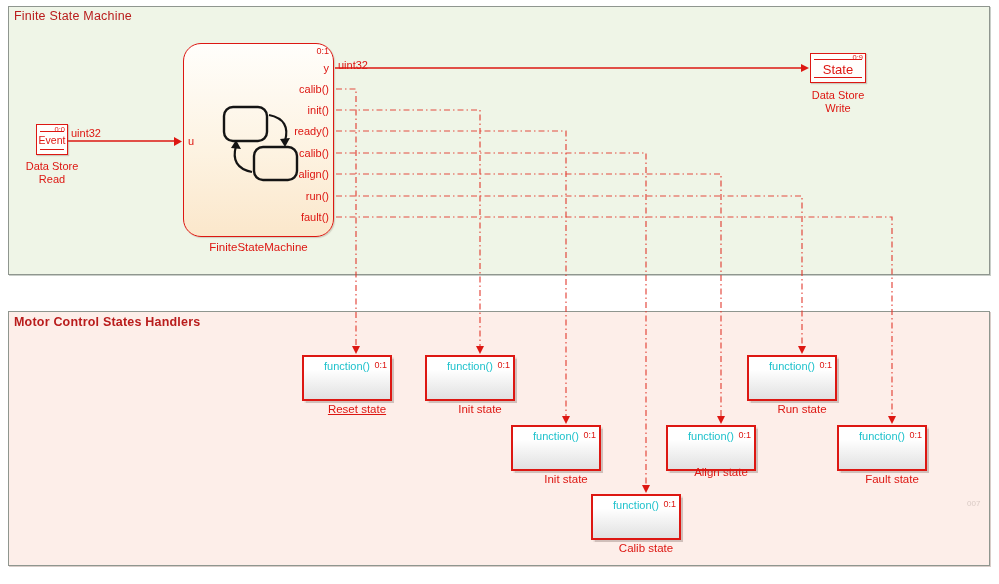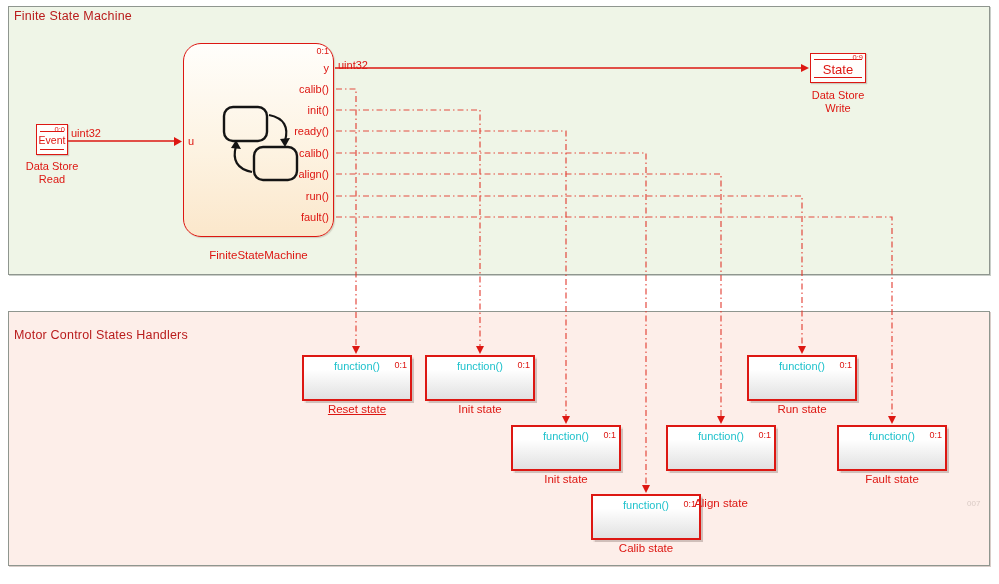--- a/index.html
+++ b/index.html
@@ -19,50 +19,50 @@
   #fsm-block{
     position:absolute;left:183px;top:43px;width:151px;height:194px;
     border:1.5px solid #dd1712;border-radius:18px;box-sizing:border-box;
     background:linear-gradient(180deg,#fffefb 0%,#fdf3e2 55%,#fbe7cb 100%);
     z-index:6;box-shadow:1px 1px 1px rgba(150,140,120,.35);
   }
   #fsm-badge{position:absolute;top:2px;right:4px;font-size:9px;color:#dd1712;}
   .port-label{position:absolute;font-size:11px;color:#dd1712;z-index:7;line-height:14px;}
   .port-right{left:229px;width:100px;text-align:right;}
   #fsm-caption{position:absolute;left:183px;top:241px;width:151px;text-align:center;
-    font-size:11.5px;color:#dd1712;z-index:7;margin-top:8px;}
+    font-size:11.5px;color:#dd1712;z-index:7;}
 
   
   .ds-block{position:absolute;border:1.5px solid #dd1712;background:#fffefc;box-sizing:border-box;
     z-index:6;box-shadow:1px 1px 1px rgba(150,120,110,.35);}
   .ds-line{position:absolute;left:3px;right:3px;height:0;border-top:1px solid #dd1712;}
   .ds-name{position:absolute;left:0;right:0;text-align:center;color:#dd1712;}
   .ds-badge{position:absolute;right:2px;font-size:7.5px;color:#dd1712;line-height:8px;text-align:right;}
   #ds-read{left:36px;top:124px;width:32px;height:31px;}
   #ds-write{left:810px;top:53px;width:56px;height:30px;}
   .ds-caption{position:absolute;text-align:center;font-size:11px;line-height:13px;color:#dd1712;z-index:7;}
   .sig-label{position:absolute;font-size:11px;color:#dd1712;z-index:7;margin-top:6px;}
 
   
-  .fn-block{position:absolute;width:110px;height:46px;border:2px solid #dd1712;box-sizing:border-box;
+  .fn-block{position:absolute;width:90px;height:46px;border:2px solid #dd1712;box-sizing:border-box;
     background:linear-gradient(180deg,#ffffff 30%,#f2f2f2 60%,#e1e1e1 100%);
     z-index:6;box-shadow:1.5px 1.5px 1px rgba(140,120,115,.4);}
   .fn-header{position:absolute;left:0;right:0;top:3px;text-align:center;font-size:11px;color:#1fc2cc;}
   .fn-badge{position:absolute;right:3px;top:3px;font-size:9px;color:#dd1712;}
   .fn-caption{position:absolute;width:110px;text-align:center;font-size:11.5px;color:#dd1712;z-index:7;}
 
   #watermark{position:absolute;left:967px;top:499px;font-size:8px;color:rgba(175,160,152,.45);z-index:8;}
 </style>
 </head>
 <body>
 
 <div class="region" id="region-fsm"></div>
 <div class="region" id="region-handlers"></div>
 <div class="region-title" style="left:14px;top:9px;">Finite State Machine</div>
-<div class="region-title" style="left:14px;top:328px;">Motor Control States Handlers</div>
+<div class="region-title" style="left:14px;top:315px;font-weight:bold;">Motor Control States Handlers</div>
 
 <svg id="wire-layer" width="999" height="584" viewBox="0 0 999 584">
 
   <g stroke="#dd1712" stroke-width="1.3" fill="none">
     <line x1="68" y1="141" x2="175" y2="141"></line>
     <line x1="335" y1="68" x2="802" y2="68"></line>
   </g>
   <g fill="#dd1712">
     <polygon points="174,137 182,141.5 174,146"></polygon>
     <polygon points="801,64 809,68 801,72"></polygon>
@@ -155,21 +155,21 @@
 <div class="fn-block" style="left:591px;top:494px;">
   <span class="fn-header">function()</span>
   <span class="fn-badge">0:1</span>
 </div>
 <div class="fn-caption" style="left:591px;top:542px;">Calib state</div>
 
 <div class="fn-block" style="left:666px;top:425px;">
   <span class="fn-header">function()</span>
   <span class="fn-badge">0:1</span>
 </div>
-<div class="fn-caption" style="left:666px;top:497px;">Align state</div>
+<div class="fn-caption" style="left:666px;top:466px;">Align state</div>
 
 <div class="fn-block" style="left:747px;top:355px;">
   <span class="fn-header">function()</span>
   <span class="fn-badge">0:1</span>
 </div>
 <div class="fn-caption" style="left:747px;top:403px;">Run state</div>
 
 <div class="fn-block" style="left:837px;top:425px;">
   <span class="fn-header">function()</span>
   <span class="fn-badge">0:1</span>

